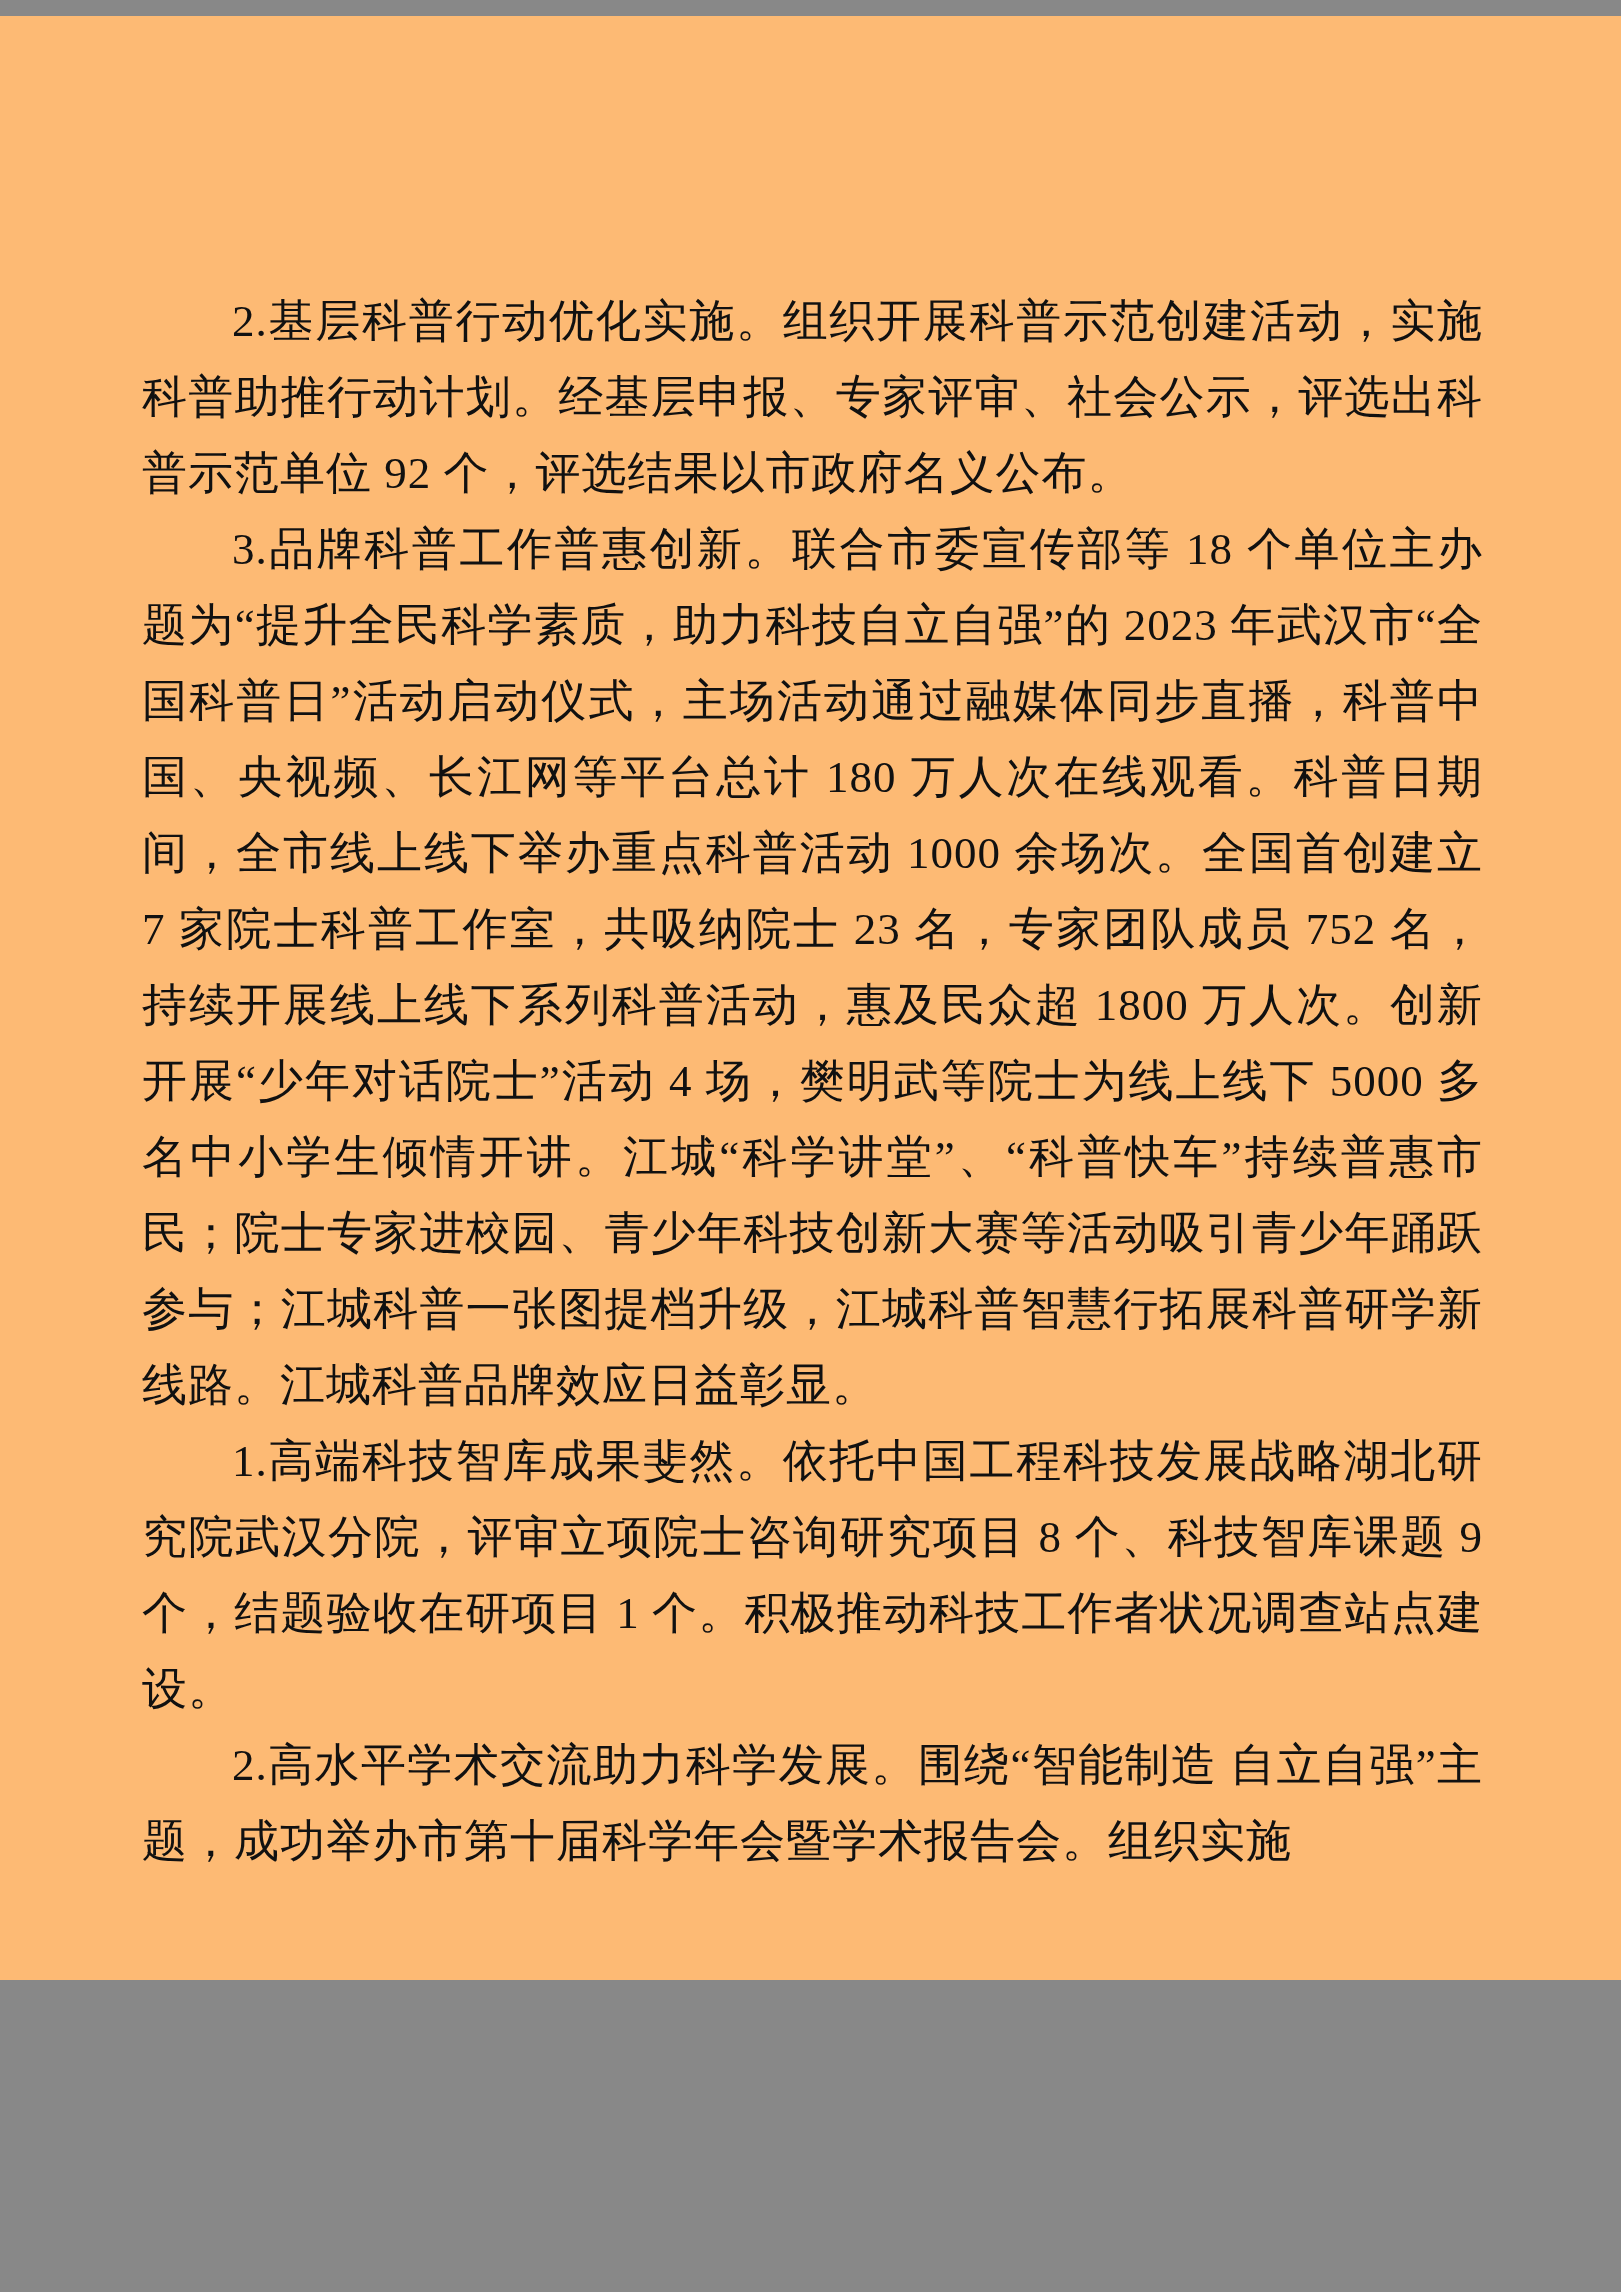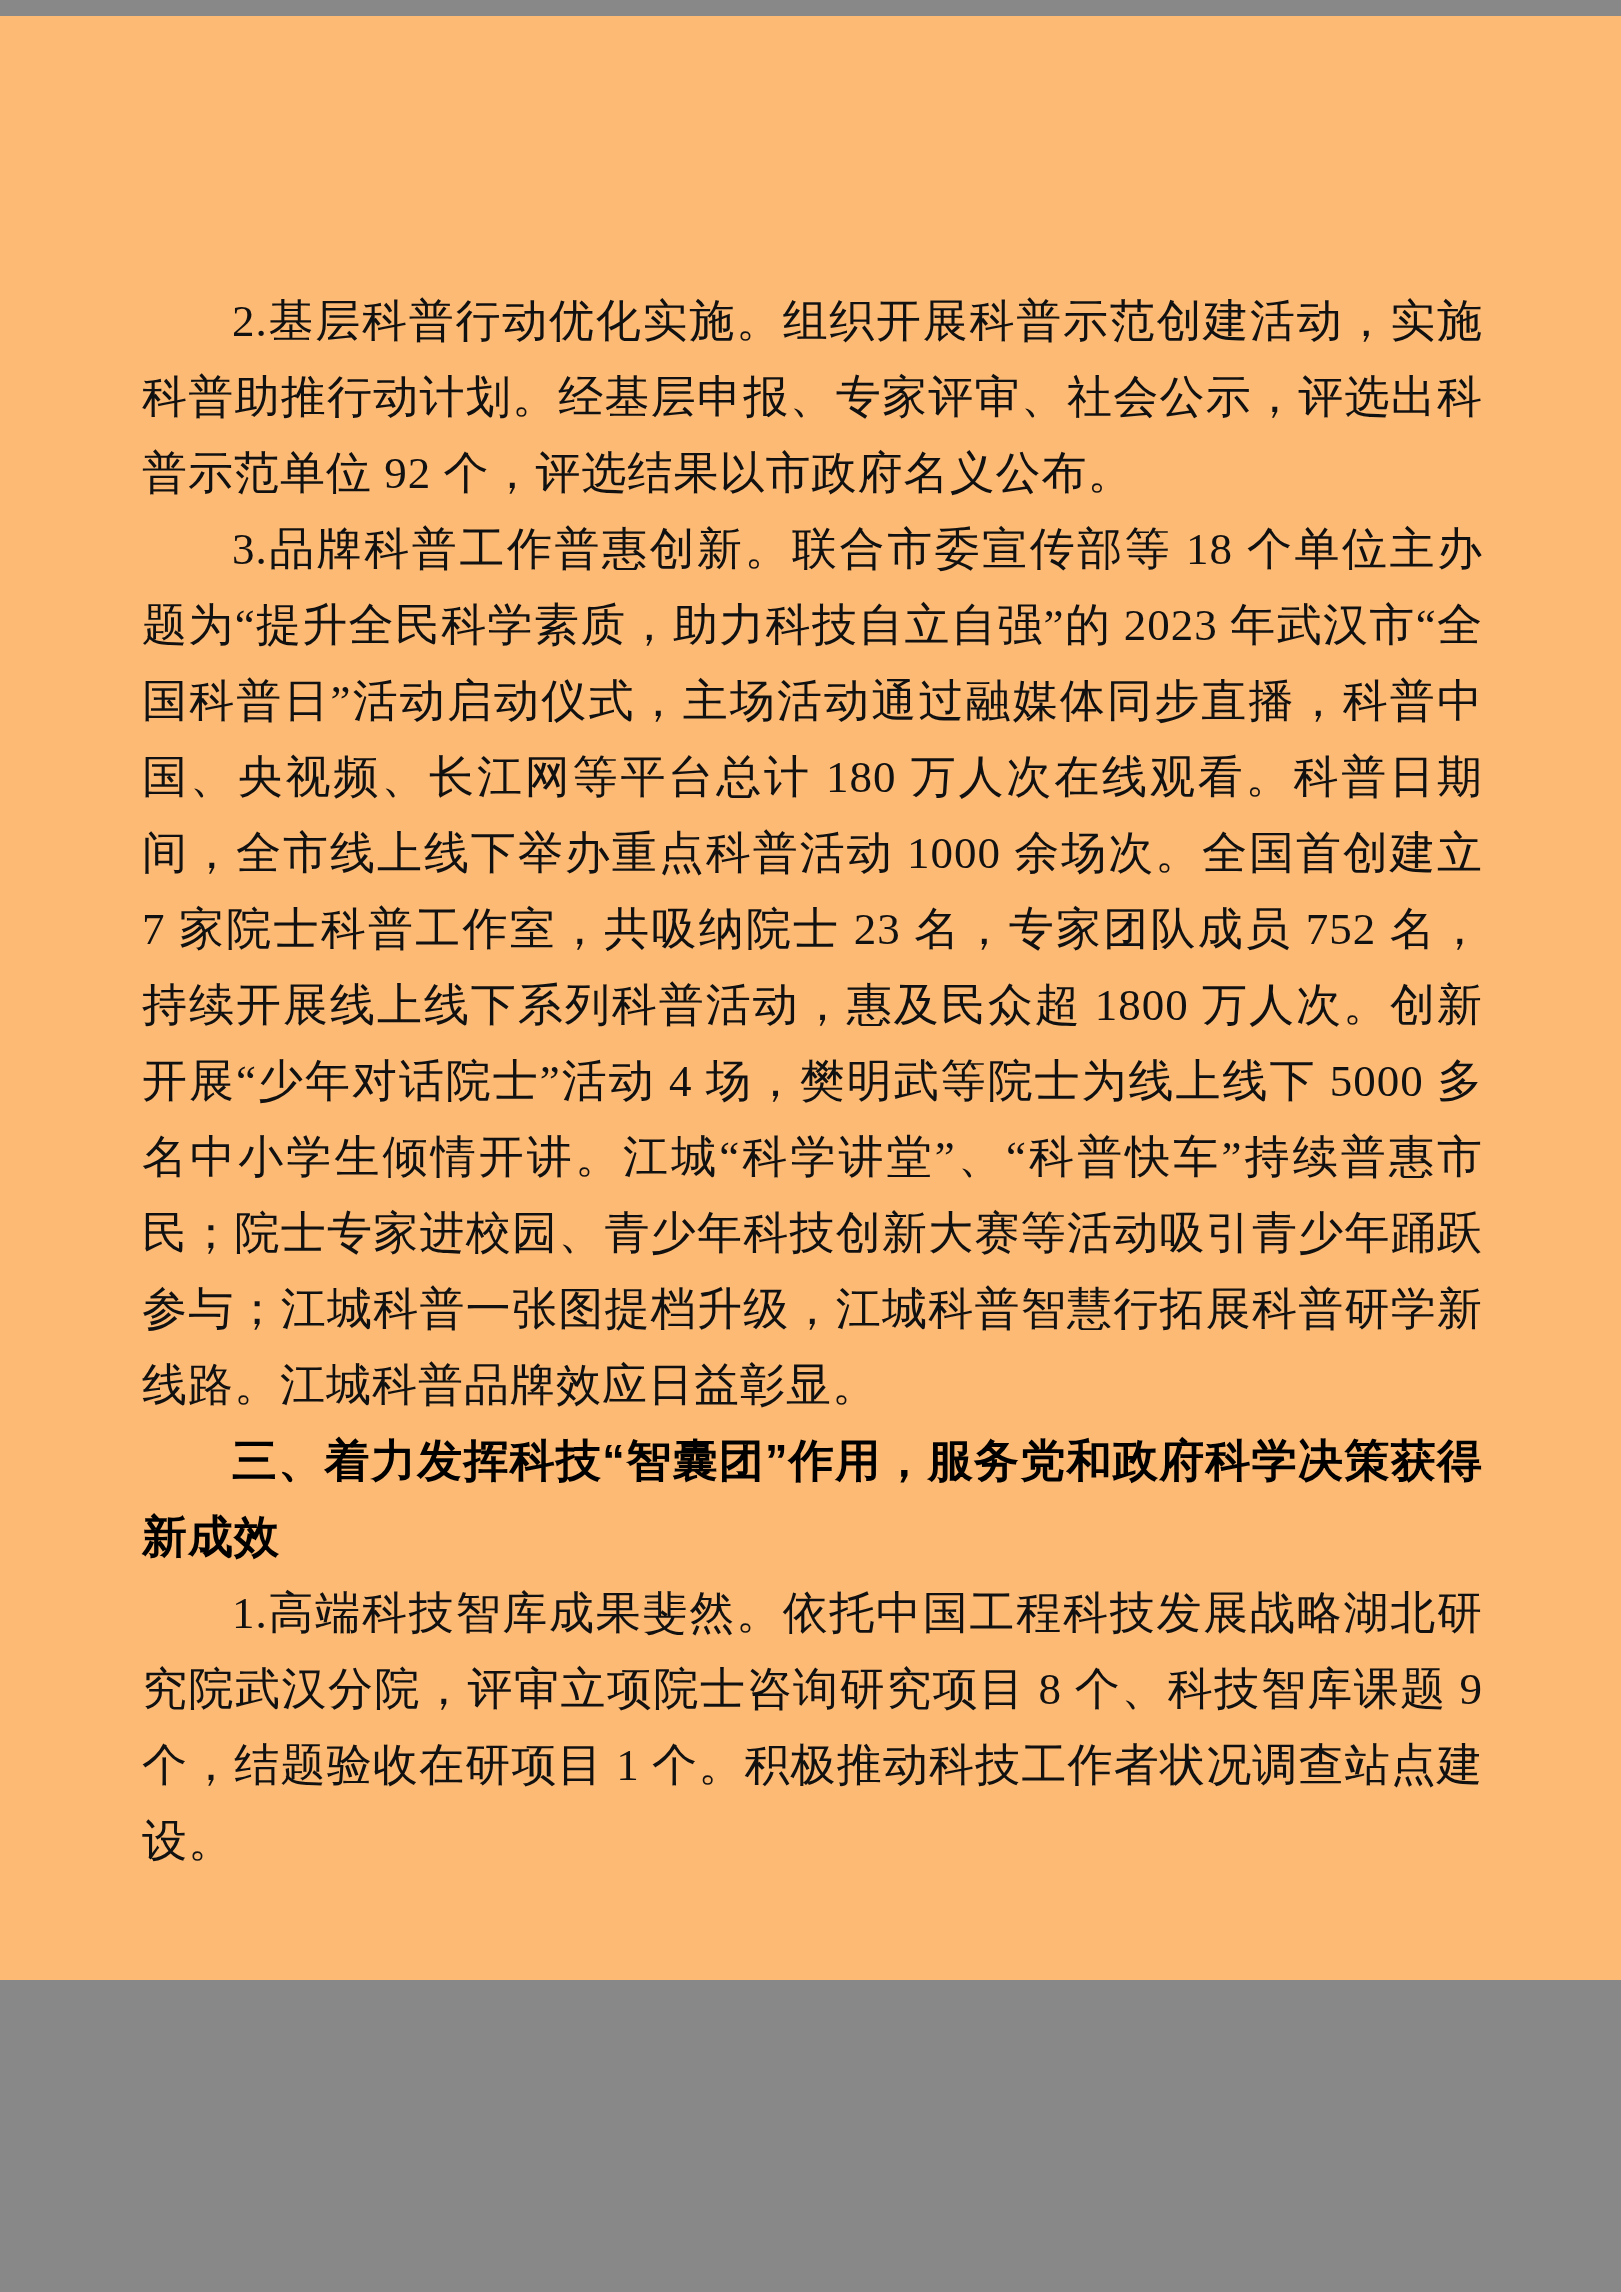--- a/index.html
+++ b/index.html
@@ -56,21 +56,21 @@
     white-space: nowrap;
   }
 </style>
 </head>
 <body>
 
 <div class="page">
   <div class="text-area">
     <p class="body-para">2.基层科普行动优化实施。组织开展科普示范创建活动，实施科普助推行动计划。经基层申报、专家评审、社会公示，评选出科普示范单位 92 个，评选结果以市政府名义公布。</p>
     <p class="body-para">3.品牌科普工作普惠创新。联合市委宣传部等 18 个单位主办题为“提升全民科学素质，助力科技自立自强”的 2023 年武汉市“全国科普日”活动启动仪式，主场活动通过融媒体同步直播，科普中国、央视频、长江网等平台总计 180 万人次在线观看。科普日期间，全市线上线下举办重点科普活动 1000 余场次。全国首创建立 7 家院士科普工作室，共吸纳院士 23 名，专家团队成员 752 名，持续开展线上线下系列科普活动，惠及民众超 1800 万人次。创新开展“少年对话院士”活动 4 场，樊明武等院士为线上线下 5000 多名中小学生倾情开讲。江城“科学讲堂”、“科普快车”持续普惠市民；院士专家进校园、青少年科技创新大赛等活动吸引青少年踊跃参与；江城科普一张图提档升级，江城科普智慧行拓展科普研学新线路。江城科普品牌效应日益彰显。</p>
-    <h2 class="section-heading">三、着力发挥科技“智囊团”作用，服务党和政府科学决策获得新成效</h2>
     <p class="body-para">1.高端科技智库成果斐然。依托中国工程科技发展战略湖北研究院武汉分院，评审立项院士咨询研究项目 8 个、科技智库课题 9 个，结题验收在研项目 1 个。积极推动科技工作者状况调查站点建设。</p>
+    <p class="body-para">2.高水平学术交流助力科学发展。围绕“智能制造 自立自强”主题，成功举办市第十届科学年会暨学术报告会。组织实施</p>
   </div>
 
   <div class="page-footer">
     <span>— 28 —</span>
   </div>
 </div>
 
 
 </body></html>

